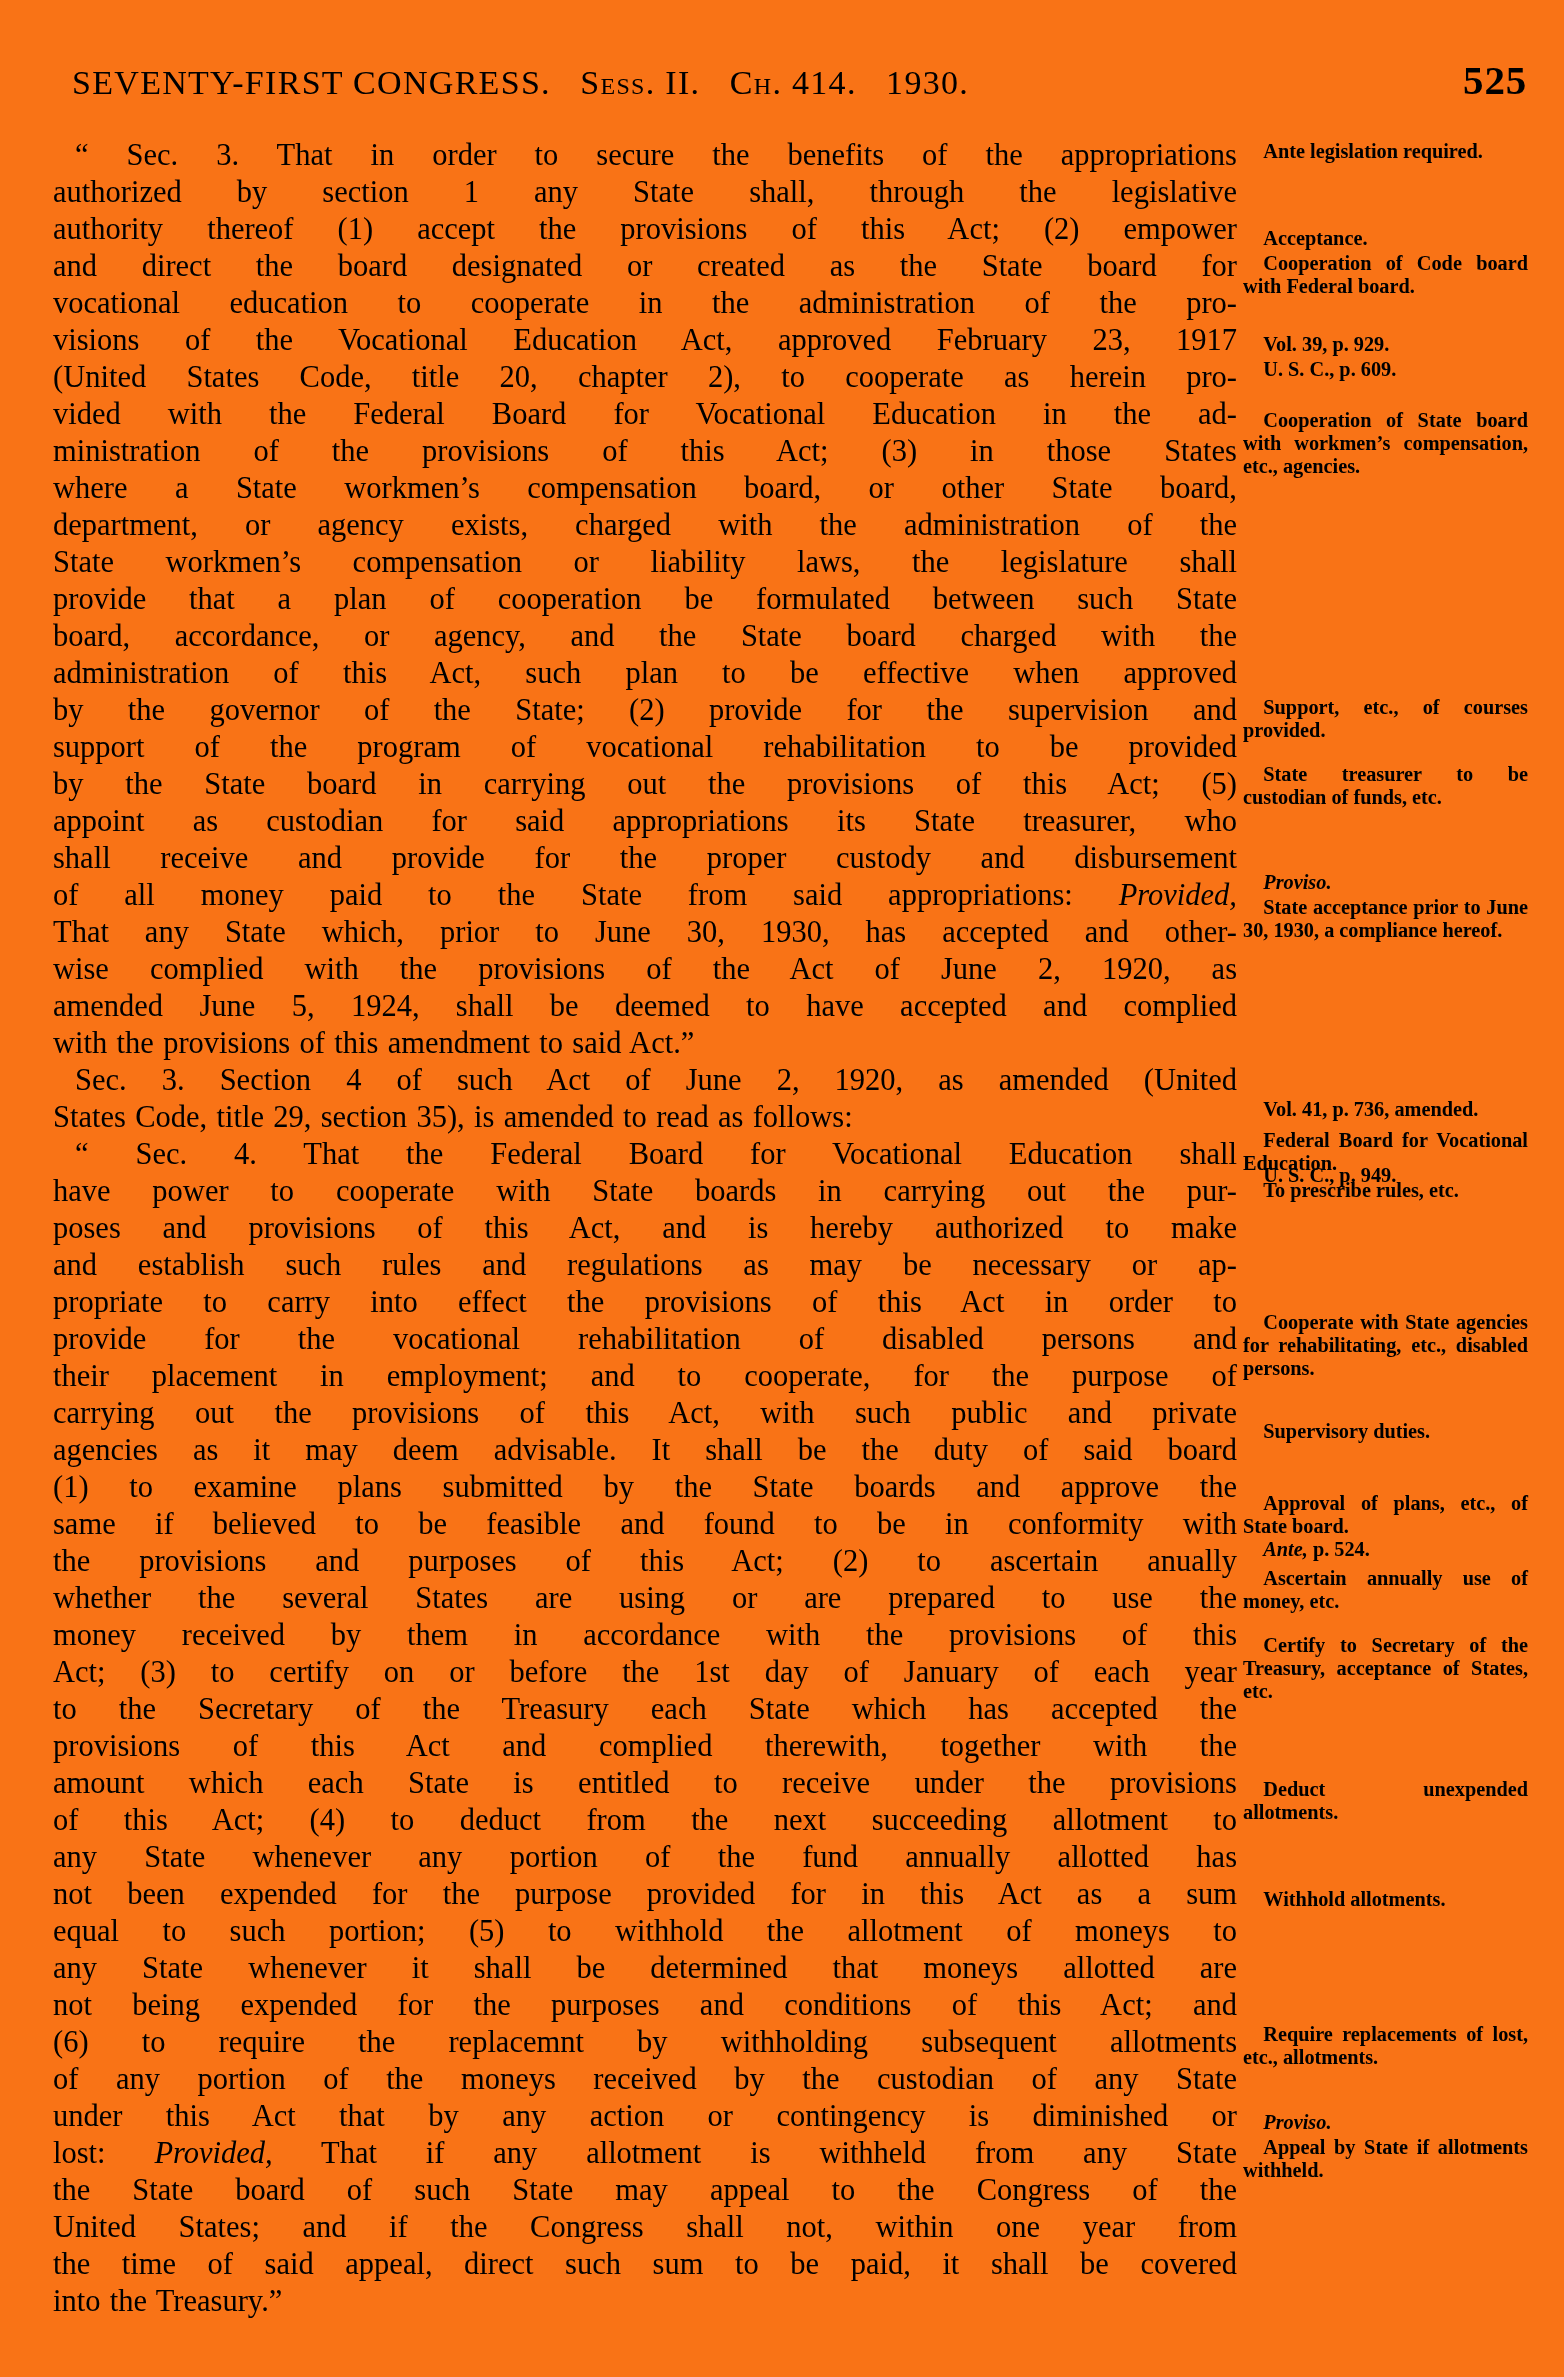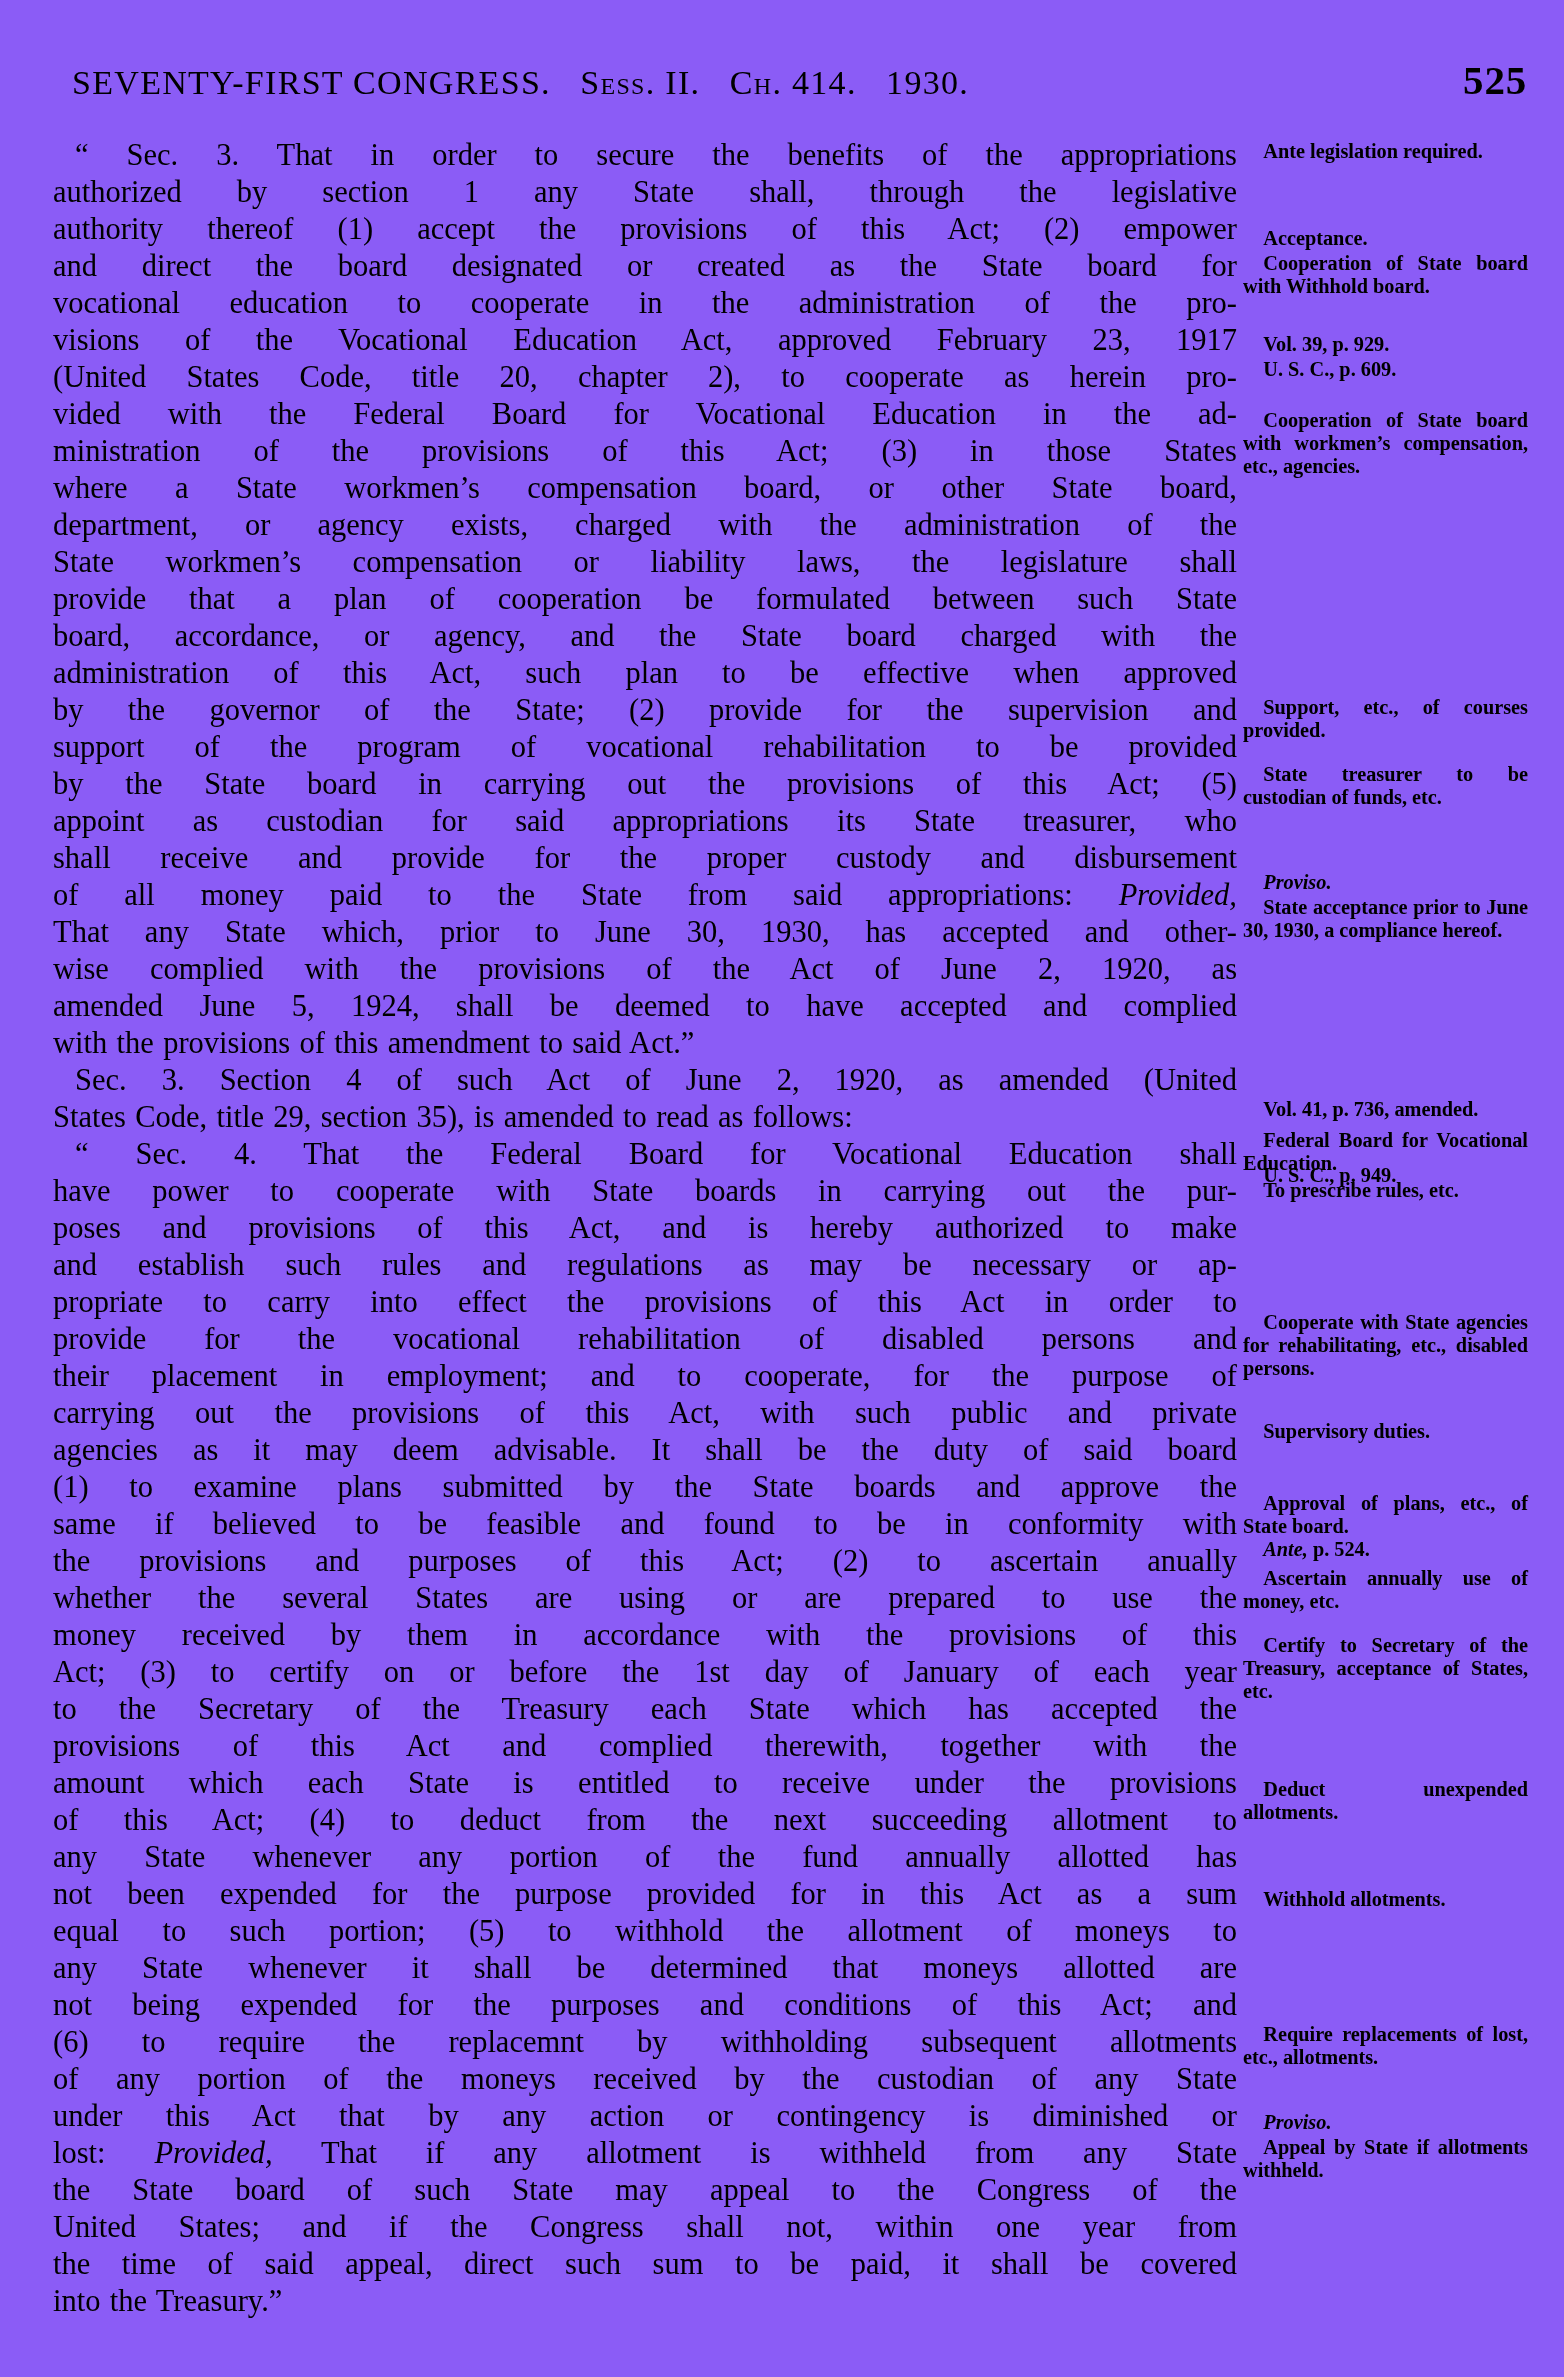--- a/index.html
+++ b/index.html
@@ -4,21 +4,21 @@
 <style>
   html, body {
     margin: 0;
     padding: 0;
     background: #ffffff;
   }
   .page {
     position: relative;
     width: 1564px;
     height: 2377px;
-    background: #8b5cf6;
+    background: #f97316;
     color: #000000;
     font-family: "Liberation Serif", "DejaVu Serif", serif;
     overflow: hidden;
   }
   .header {
     position: absolute;
     top: 56px;
     left: 72px;
     right: 37px;
     display: flex;
@@ -141,21 +141,21 @@
       <div class="body-line">the State board of such State may appeal to the Congress of the</div>
       <div class="body-line">United States; and if the Congress shall not, within one year from</div>
       <div class="body-line">the time of said appeal, direct such sum to be paid, it shall be covered</div>
       <div class="body-line para-end">into the Treasury.”</div>
     </div>
 
   <div class="margin-col">
 
   <div class="margin-note" style="top: 140px;">Ante legislation required.</div>
       <div class="margin-note" style="top: 227px;">Acceptance.</div>
-      <div class="margin-note" style="top: 252px;">Cooperation of State board with Withhold board.</div>
+      <div class="margin-note" style="top: 252px;">Cooperation of Code board with Federal board.</div>
       <div class="margin-note" style="top: 333px;">Vol. 39, p. 929.</div>
       <div class="margin-note" style="top: 358px;">U. S. C., p. 609.</div>
       <div class="margin-note" style="top: 409px;">Cooperation of State board with workmen’s compensation, etc., agencies.</div>
       <div class="margin-note" style="top: 696px;">Support, etc., of courses provided.</div>
       <div class="margin-note" style="top: 763px;">State treasurer to be custodian of funds, etc.</div>
       <div class="margin-note" style="top: 871px;"><em>Proviso.</em></div>
       <div class="margin-note" style="top: 896px;">State acceptance prior to June 30, 1930, a compliance hereof.</div>
       <div class="margin-note" style="top: 1054px; margin-top: 44px;">Vol. 41, p. 736, amended.</div>
       <div class="margin-note" style="top: 1164px;">U. S. C., p. 949.</div>
       <div class="margin-note" style="top: 1129px;">Federal Board for Vocational Education.</div>

